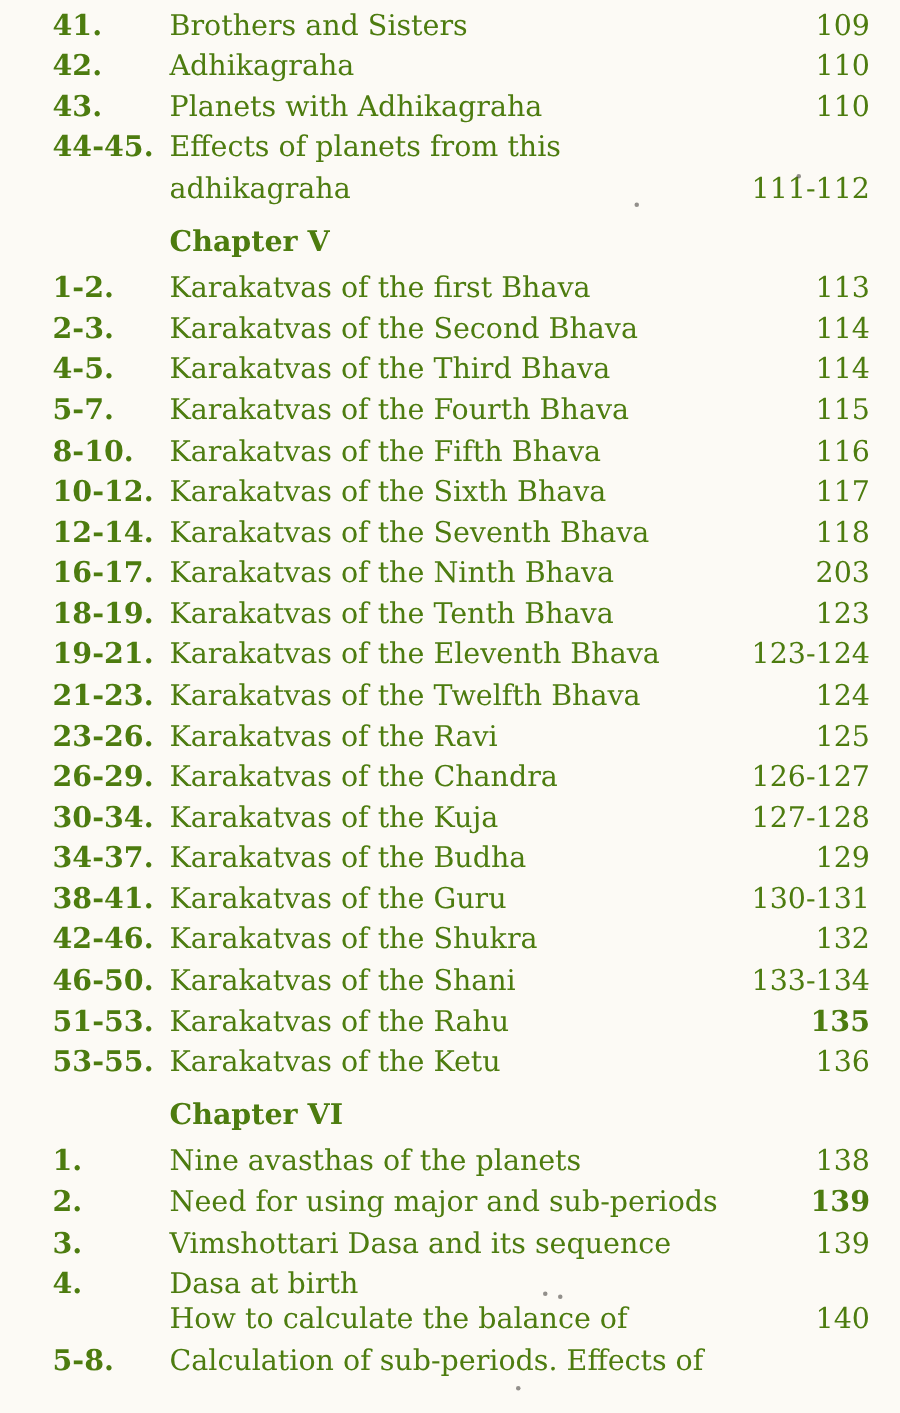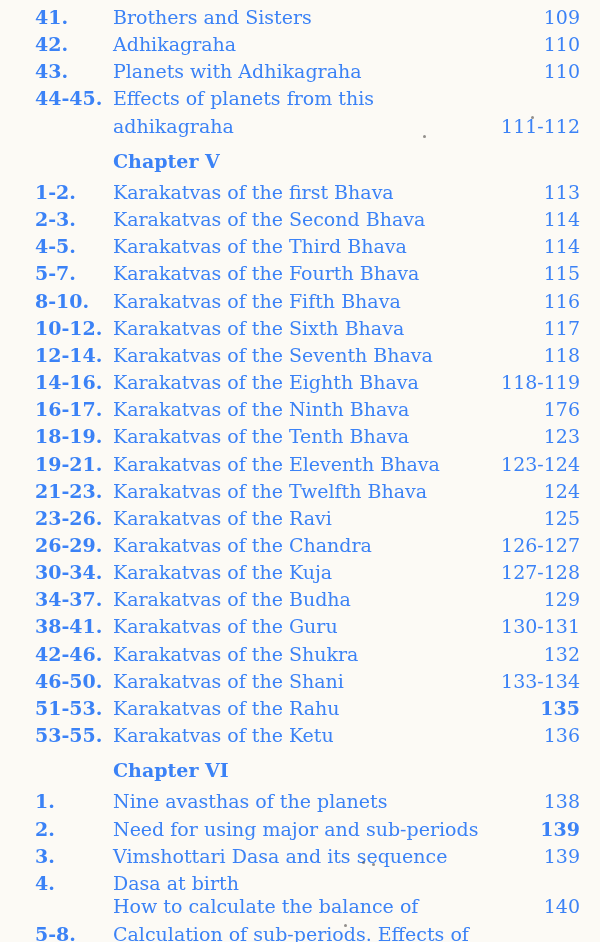--- a/index.html
+++ b/index.html
@@ -48,21 +48,21 @@
     position:absolute;
     width:3px; height:3px;
     border-radius:50%;
     background:#3a3733;
     opacity:.55;
   }
 </style>
 </head>
 <body>
 
-<div class="page" style="background: rgb(252, 250, 245); color: #3b82f6;">
+<div class="page" style="background: rgb(252, 250, 245); color: #4d7c0f;">
   <div class="toc" id="toc">
       <div class="toc-row">
         <span class="num">41.</span>
         <span class="title">
           <div>Brothers and Sisters</div>
         </span>
         <span class="pages">109</span>
       </div>
       <div class="toc-row">
         <span class="num">42.</span>
@@ -129,32 +129,25 @@
         <span class="pages">117</span>
       </div>
       <div class="toc-row">
         <span class="num">12-14.</span>
         <span class="title">
           <div>Karakatvas of the Seventh Bhava</div>
         </span>
         <span class="pages">118</span>
       </div>
       <div class="toc-row">
-        <span class="num">14-16.</span>
-        <span class="title">
-          <div>Karakatvas of the Eighth Bhava</div>
-        </span>
-        <span class="pages">118-119</span>
-      </div>
-      <div class="toc-row">
         <span class="num">16-17.</span>
         <span class="title">
           <div>Karakatvas of the Ninth Bhava</div>
         </span>
-        <span class="pages">176</span>
+        <span class="pages">203</span>
       </div>
       <div class="toc-row">
         <span class="num">18-19.</span>
         <span class="title">
           <div>Karakatvas of the Tenth Bhava</div>
         </span>
         <span class="pages">123</span>
       </div>
       <div class="toc-row">
         <span class="num">19-21.</span>

